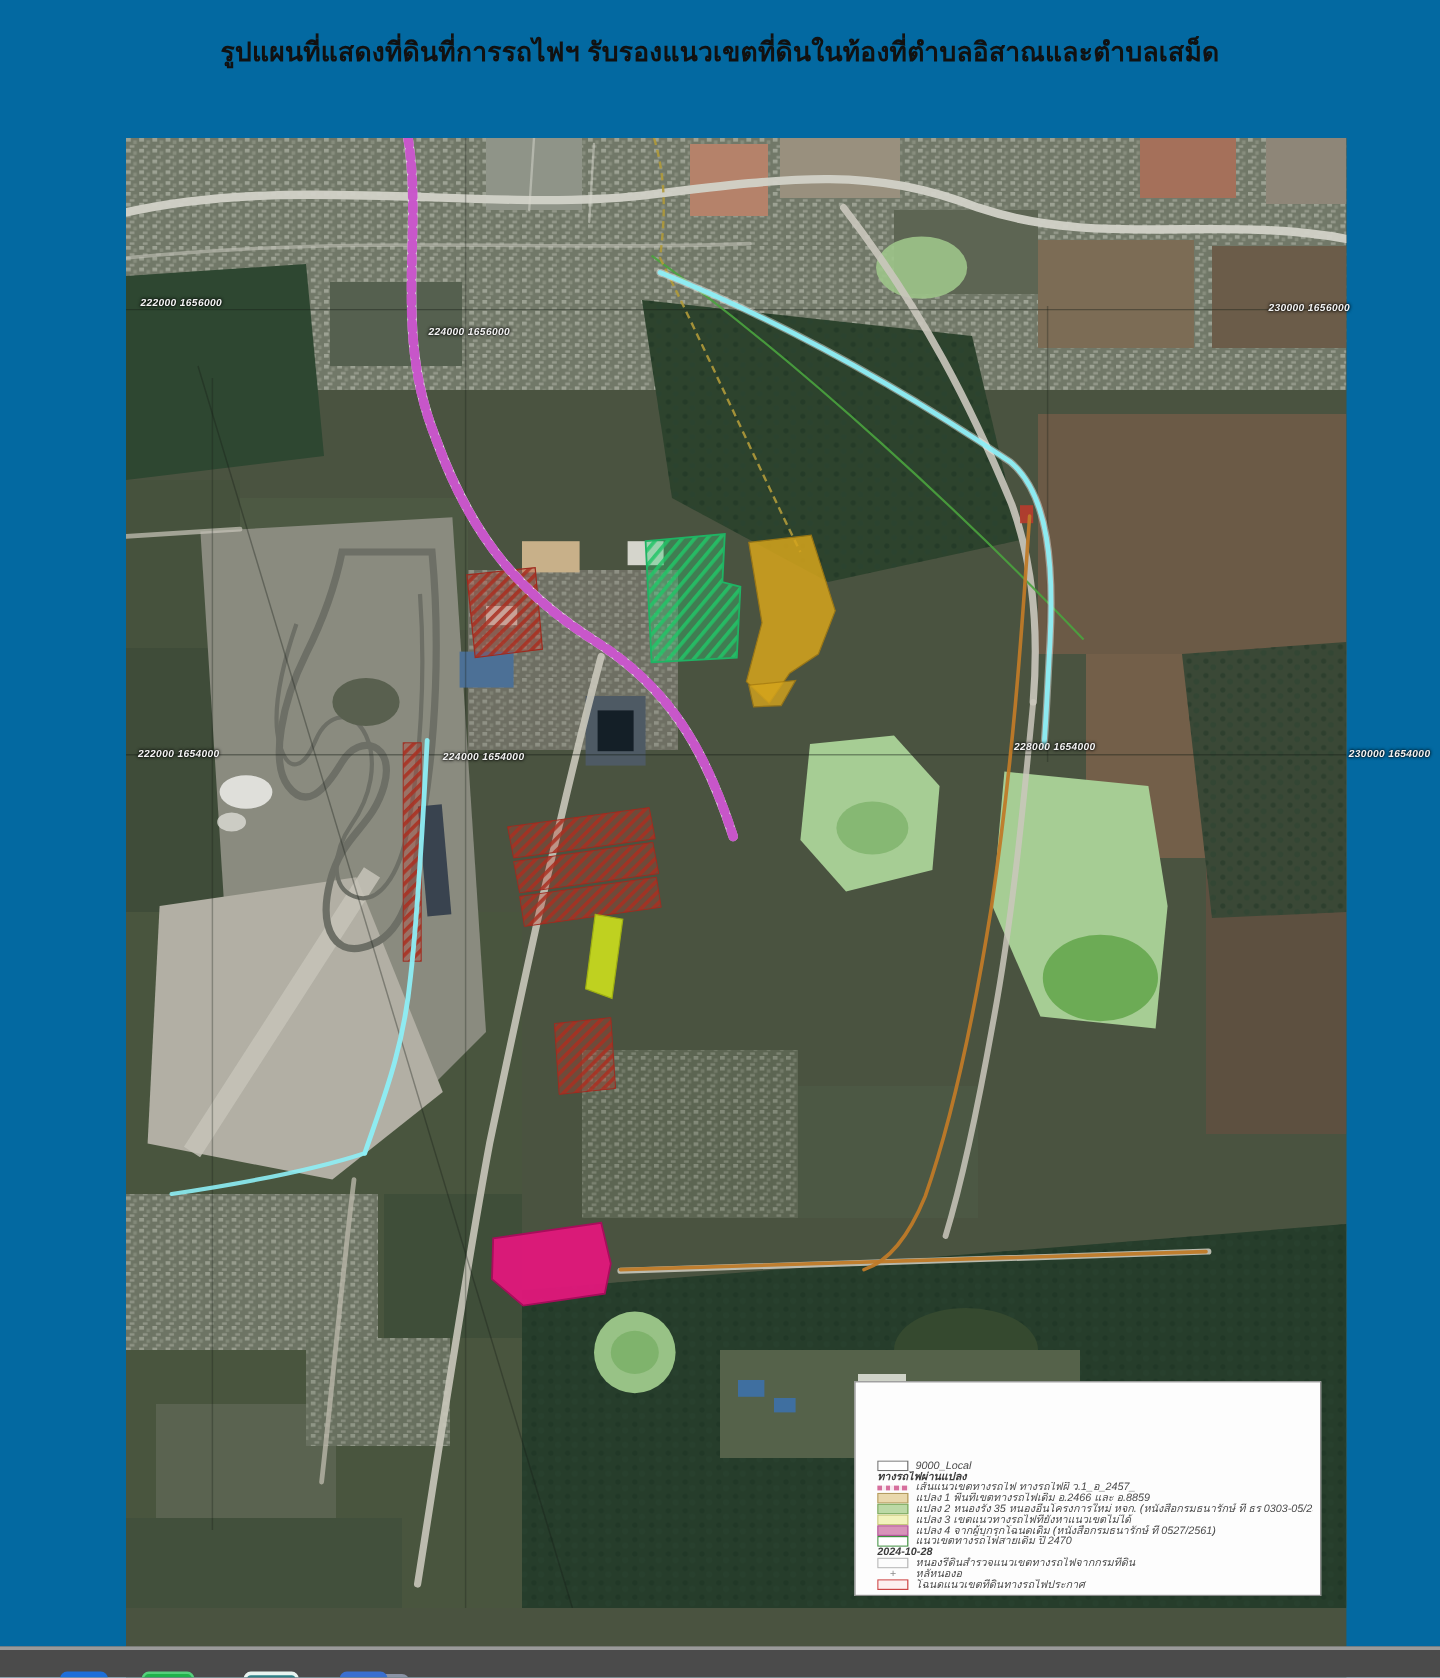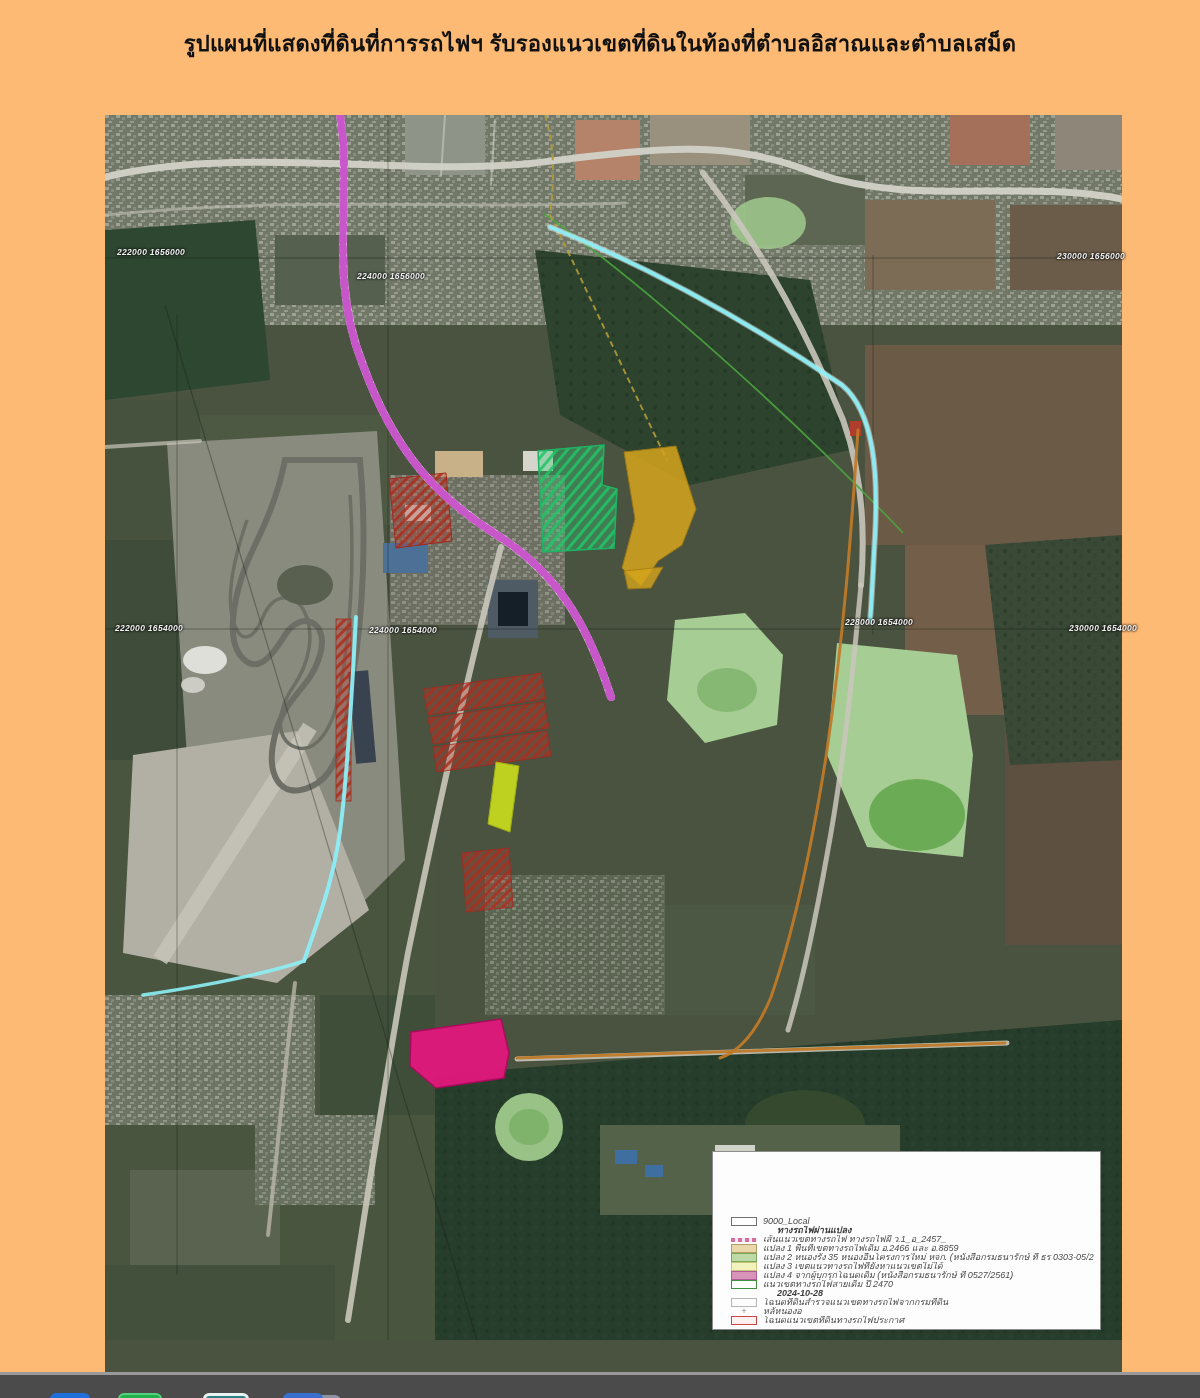--- a/index.html
+++ b/index.html
@@ -1,27 +1,27 @@
 <!DOCTYPE html>
 <html><head>
 <meta charset="utf-8">
 <style>
   html,body{margin:0;padding:0;background:#ffffff;}
   body{font-family:"Liberation Sans","DejaVu Sans",sans-serif;}
-  #screen{position:relative;width:1200px;height:1398px;background:#fdba74;overflow:hidden;}
+  #screen{position:relative;width:1200px;height:1398px;background:#0369a1;overflow:hidden;}
   .title{position:absolute;left:0;right:0;top:26px;text-align:center;font-size:22px;font-weight:700;color:#111;letter-spacing:.2px;}
   #map{position:absolute;left:105px;top:115px;width:1017px;height:1300px;background:#4a5340;font-style:italic;}
   #map svg{position:absolute;left:0;top:0;}
   .gridlabel{position:absolute;font-size:8.5px;font-weight:700;color:#f2f2f2;white-space:nowrap;
     text-shadow:0 0 2px #000,0 0 3px #000;letter-spacing:.3px;}
   
   .legend{position:absolute;left:607px;top:1036px;width:389px;height:179px;background:#fdfdfd;border:1px solid #8c8c8c;
     box-sizing:border-box;padding:5px 6px 4px 18px;display:flex;flex-direction:column;justify-content:flex-end;}
   .lrow{display:flex;align-items:center;gap:6px;font-size:9px;color:#4a4a4a;line-height:1;white-space:nowrap;overflow:hidden;}
-  .lrow.header{color:#3c3c3c;font-weight:700;margin-left:46px;}
+  .lrow.header{color:#3c3c3c;font-weight:700;}
   .sw{flex:0 0 auto;width:26px;height:9px;box-sizing:border-box;border:1px solid #999;}
   .sw-whitebox{background:#ffffff;border:1.5px solid #6f6f6f;}
   .sw-pinkdash{height:4px;border:none;background:repeating-linear-gradient(90deg,#d66f9d 0 4px,#f7e9ef 4px 7px);}
   .sw-tan{background:#e9d8ac;border-color:#b39c60;}
   .sw-green{background:#bcd9a6;border-color:#7ba85e;}
   .sw-yellow{background:#f2f2bc;border-color:#c6c67c;}
   .sw-pink{background:#d893b9;border-color:#b3589a;}
   .sw-greenborder{background:#ffffff;border:1.5px solid #3f8f3f;}
   .sw-plain{background:#fcfcfc;border-color:#b5b5b5;}
   .sw-plus{border:none;width:26px;text-align:center;font-size:9px;color:#8a8a8a;background:transparent;height:auto;}
@@ -191,21 +191,21 @@
         <path d="M412,943 L900,928" stroke="#bf7a28" stroke-width="3" opacity="0.95"></path>
       </g>
     </svg>
 
     <span class="gridlabel" style="left:12px;top:132px">222000 1656000</span>
     <span class="gridlabel" style="left:252px;top:156px">224000 1656000</span>
     <span class="gridlabel" style="left:952px;top:136px">230000 1656000</span>
     <span class="gridlabel" style="left:10px;top:508px">222000 1654000</span>
     <span class="gridlabel" style="left:264px;top:510px">224000 1654000</span>
     <span class="gridlabel" style="left:740px;top:502px">228000 1654000</span>
-    <span class="gridlabel" style="left:964px;top:508px">230000 1654000</span>
+    <span class="gridlabel" style="left:1019px;top:508px">230000 1654000</span>
 
     <div class="legend">
       <div class="lrow">
         <span class="sw sw-whitebox"></span>
         <span>9000_Local</span>
       </div>
       <div class="lrow header">
         <span>ทางรถไฟผ่านแปลง</span>
       </div>
       <div class="lrow">
@@ -230,21 +230,21 @@
       </div>
       <div class="lrow">
         <span class="sw sw-greenborder"></span>
         <span>แนวเขตทางรถไฟสายเดิม ปี 2470</span>
       </div>
       <div class="lrow header">
         <span>2024-10-28</span>
       </div>
       <div class="lrow">
         <span class="sw sw-plain"></span>
-        <span>โฉนดที่ดินสำรวจแนวเขตทางรถไฟจากกรมที่ดิน</span>
+        <span>หนองรี่ดินสำรวจแนวเขตทางรถไฟจากกรมที่ดิน</span>
       </div>
       <div class="lrow">
         <span class="sw sw-plus">+</span>
         <span>หลัหนองอ</span>
       </div>
       <div class="lrow">
         <span class="sw sw-redborder"></span>
         <span>โฉนดแนวเขตที่ดินทางรถไฟประกาศ</span>
       </div>
     </div>

